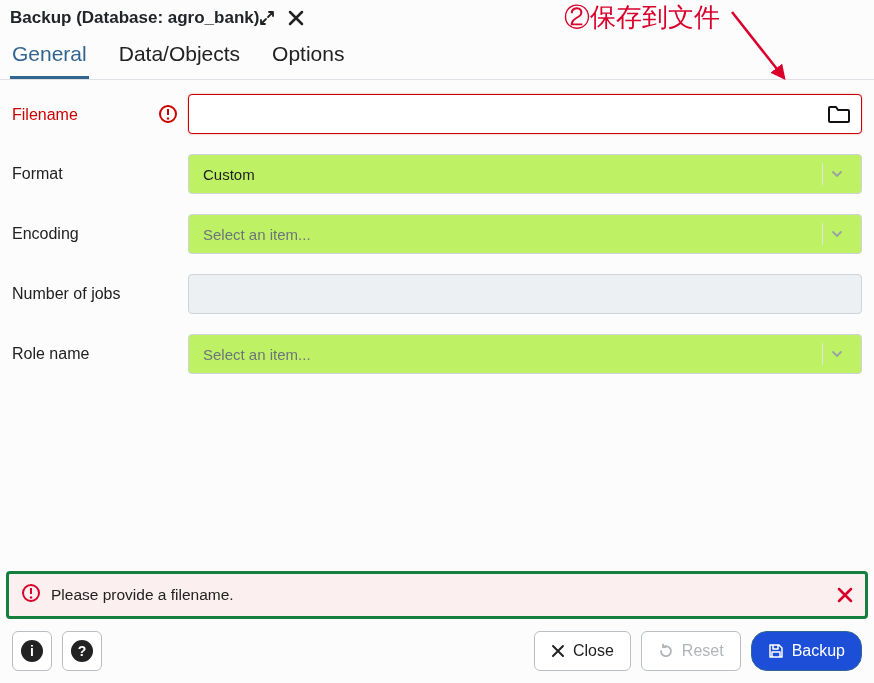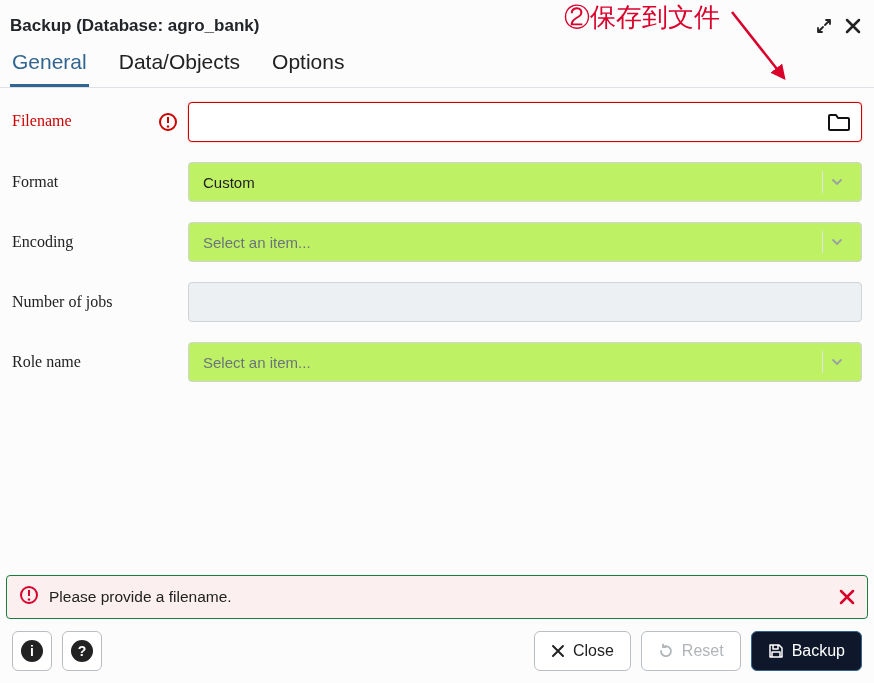--- a/index.html
+++ b/index.html
@@ -1,66 +1,66 @@
 <!DOCTYPE html>
 <html><head>
 <meta charset="utf-8">
 <style>
   * { box-sizing: border-box; margin: 0; padding: 0; }
   html, body { width: 874px; height: 683px; font-family: "Helvetica Neue", Arial, sans-serif; font-size: 14px; color: #222; background: #fff; overflow: hidden; }
   .dialog { width: 874px; height: 683px; display: flex; flex-direction: column; background: #fcfcfc; }
 
   
-  .titlebar { display: flex; align-items: center; justify-content: space-between; padding: 16px 12px 4px 10px; }
+  .titlebar { display: flex; align-items: center; padding: 8px 12px 4px 10px; }
   .titlebar-left { font-size: 17px; font-weight: 600; color: #212529; }
   .titlebar-right { display: flex; align-items: center; gap: 12px; }
   .icon-btn { cursor: pointer; display: inline-flex; }
 
   
   .annot { position: absolute; top: 0; left: 564px; color: #d9002c; font-size: 26px; display: flex; align-items: flex-start; pointer-events: none; font-weight: 500; }
   .annot svg { margin-left: 6px; margin-top: 6px; }
 
   
   .tabs { display: flex; padding: 0 10px; border-bottom: 1px solid #dee2e6; gap: 28px; }
   .tab { padding: 10px 2px 10px 2px; font-size: 21px; color: #222; cursor: pointer; border-bottom: 3px solid transparent; }
   .tab.active { color: #326690; border-bottom-color: #326690; font-weight: 500; }
 
   
   .form-area { flex: 1; padding: 14px 12px; display: flex; flex-direction: column; gap: 20px; overflow: auto; }
   .row { display: flex; align-items: center; }
-  .label { width: 176px; font-size: 16px; color: #222; display: flex; align-items: flex-start; gap: 6px; font-family: Liberation Serif, serif; }
+  .label { width: 176px; font-size: 16px; color: #222; display: flex; align-items: flex-end; gap: 6px; }
   .label.error { color: #cc0000; }
   .label.error .warn { display: inline-flex; margin-left: auto; margin-right: 10px; }
   .control { flex: 1; }
 
   .filename-wrap { position: relative; display: flex; }
   .filename-input { flex: 1; height: 40px; border: 1px solid #cc0000; box-shadow: 0 0 2px rgba(204,0,0,0.4); border-radius: 4px; padding: 0 46px 0 14px; font-size: 15px; outline: none; }
   .folder-btn { position: absolute; right: 1px; top: 1px; bottom: 1px; width: 44px; display: flex; align-items: center; justify-content: center; cursor: pointer; }
 
   .select { position: relative; height: 40px; border: 1px solid #ced4da; border-radius: 4px; background: #bef264; display: flex; align-items: center; padding: 0 14px; cursor: pointer; }
   .select-text { font-size: 15px; color: #222; }
   .select-text.placeholder { color: #6c757d; }
   .select-arrow { position: absolute; right: 10px; top: 0; bottom: 0; width: 28px; display: flex; align-items: center; justify-content: center; color: #adb5bd; }
   .select-sep { position: absolute; right: 38px; top: 8px; bottom: 8px; width: 1px; background: #e1e4e7; }
 
   .text-input { width: 100%; height: 40px; border: 1px solid #ced4da; border-radius: 4px; padding: 0 14px; font-size: 15px; background: #fff; outline: none; }
   .text-input:disabled { background: #edf0f2; color: #6c757d; }
 
   
-  .alert { margin: 0 6px 12px 6px; border: 1px solid #15803d; background: #fcefef; border-radius: 4px; padding: 9px 12px; display: flex; align-items: center; gap: 10px; font-size: 15.5px; color: #222; }
+  .alert { margin: 0 6px 12px 6px; border: 3px solid #15803d; background: #fcefef; border-radius: 4px; padding: 9px 12px; display: flex; align-items: center; gap: 10px; font-size: 15.5px; color: #222; }
   .alert .spacer { flex: 1; }
 
   
   .footer { display: flex; align-items: center; padding: 0 12px 12px 12px; gap: 10px; }
   .round-btn { width: 40px; height: 40px; border-radius: 6px; border: 1px solid #b9bec3; background: #fff; display: flex; align-items: center; justify-content: center; cursor: pointer; }
   .round-btn .circle { width: 22px; height: 22px; border-radius: 11px; background: #222; color: #fff; display: flex; align-items: center; justify-content: center; font-size: 14px; font-weight: 700; }
   .footer .grow { flex: 1; }
   .btn { height: 40px; border-radius: 6px; border: 1px solid #b9bec3; background: #fff; padding: 0 16px; display: flex; align-items: center; gap: 8px; font-size: 16px; color: #222; cursor: pointer; }
   .btn:disabled { color: #b0b5ba; cursor: default; }
-  .btn.primary { border-color: #326690; background: #0f172a; color: #fff; }
+  .btn.primary { border-color: #326690; background: #1d4ed8; color: #fff; border-radius: 16px; }
   .btn.primary svg { stroke: #fff; fill: #fff; }
 
   .rel { position: relative; }
 </style>
 </head>
 <body>
 
 <div class="dialog rel">
 
   <div class="annot">

